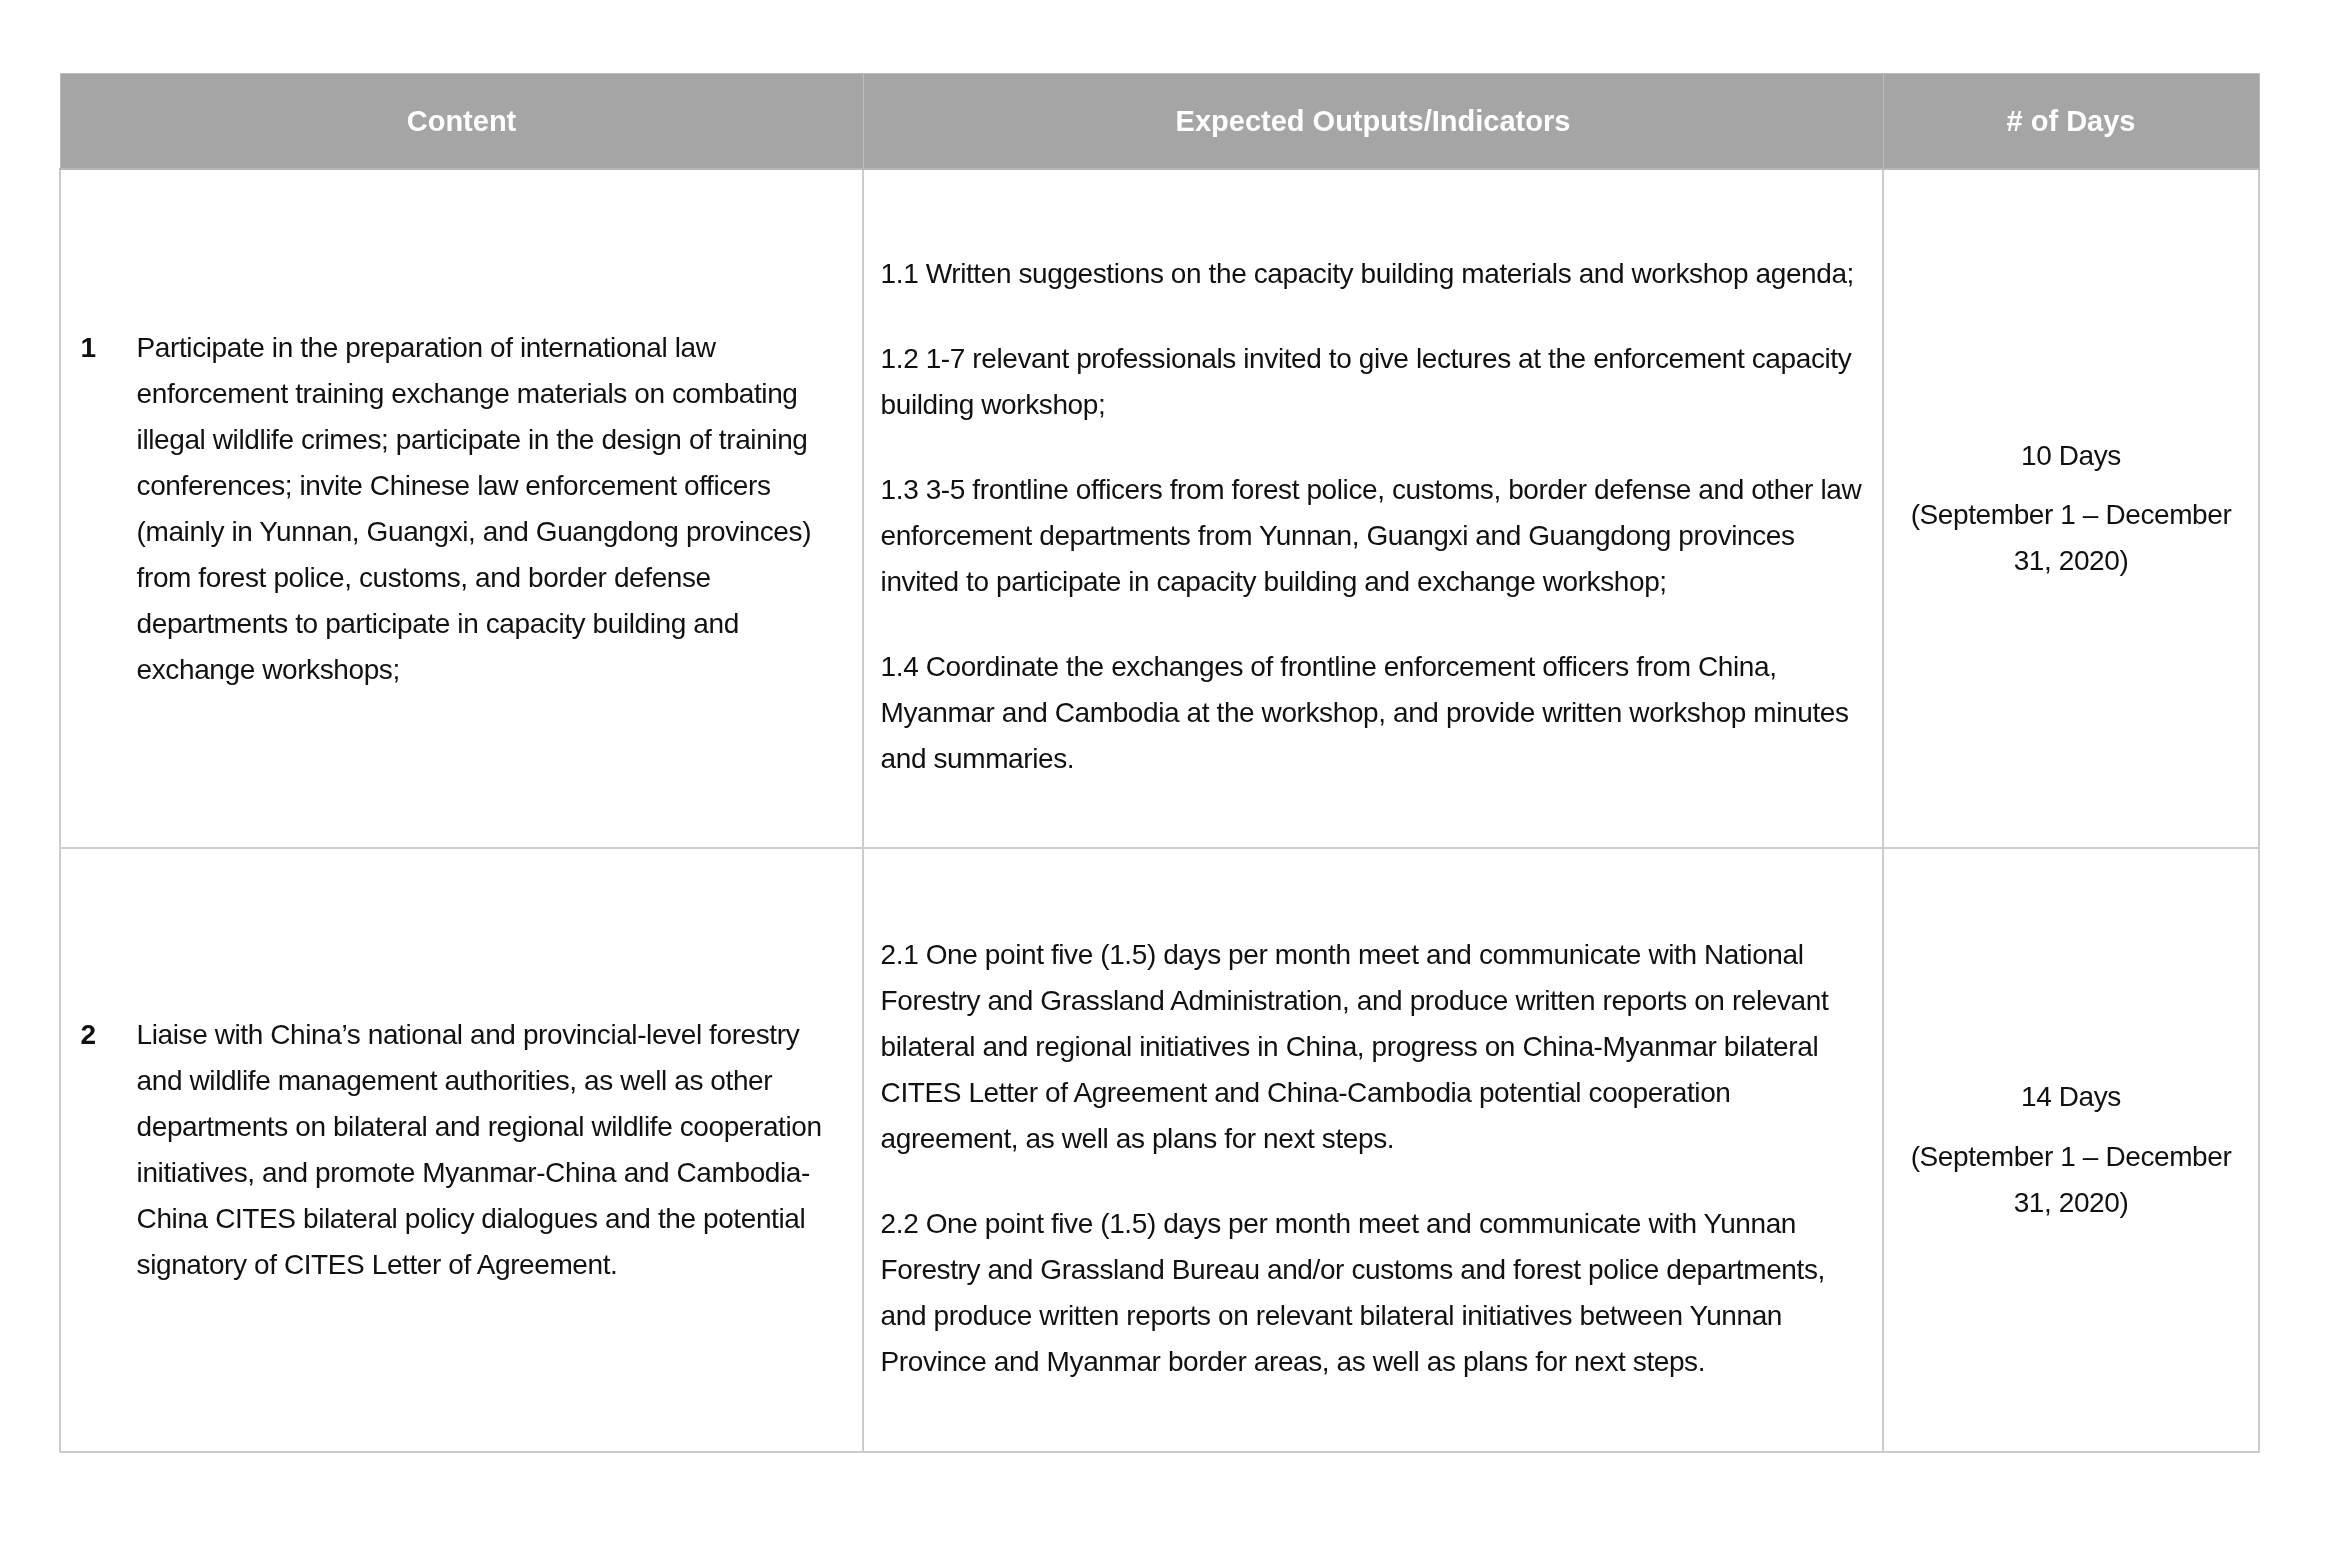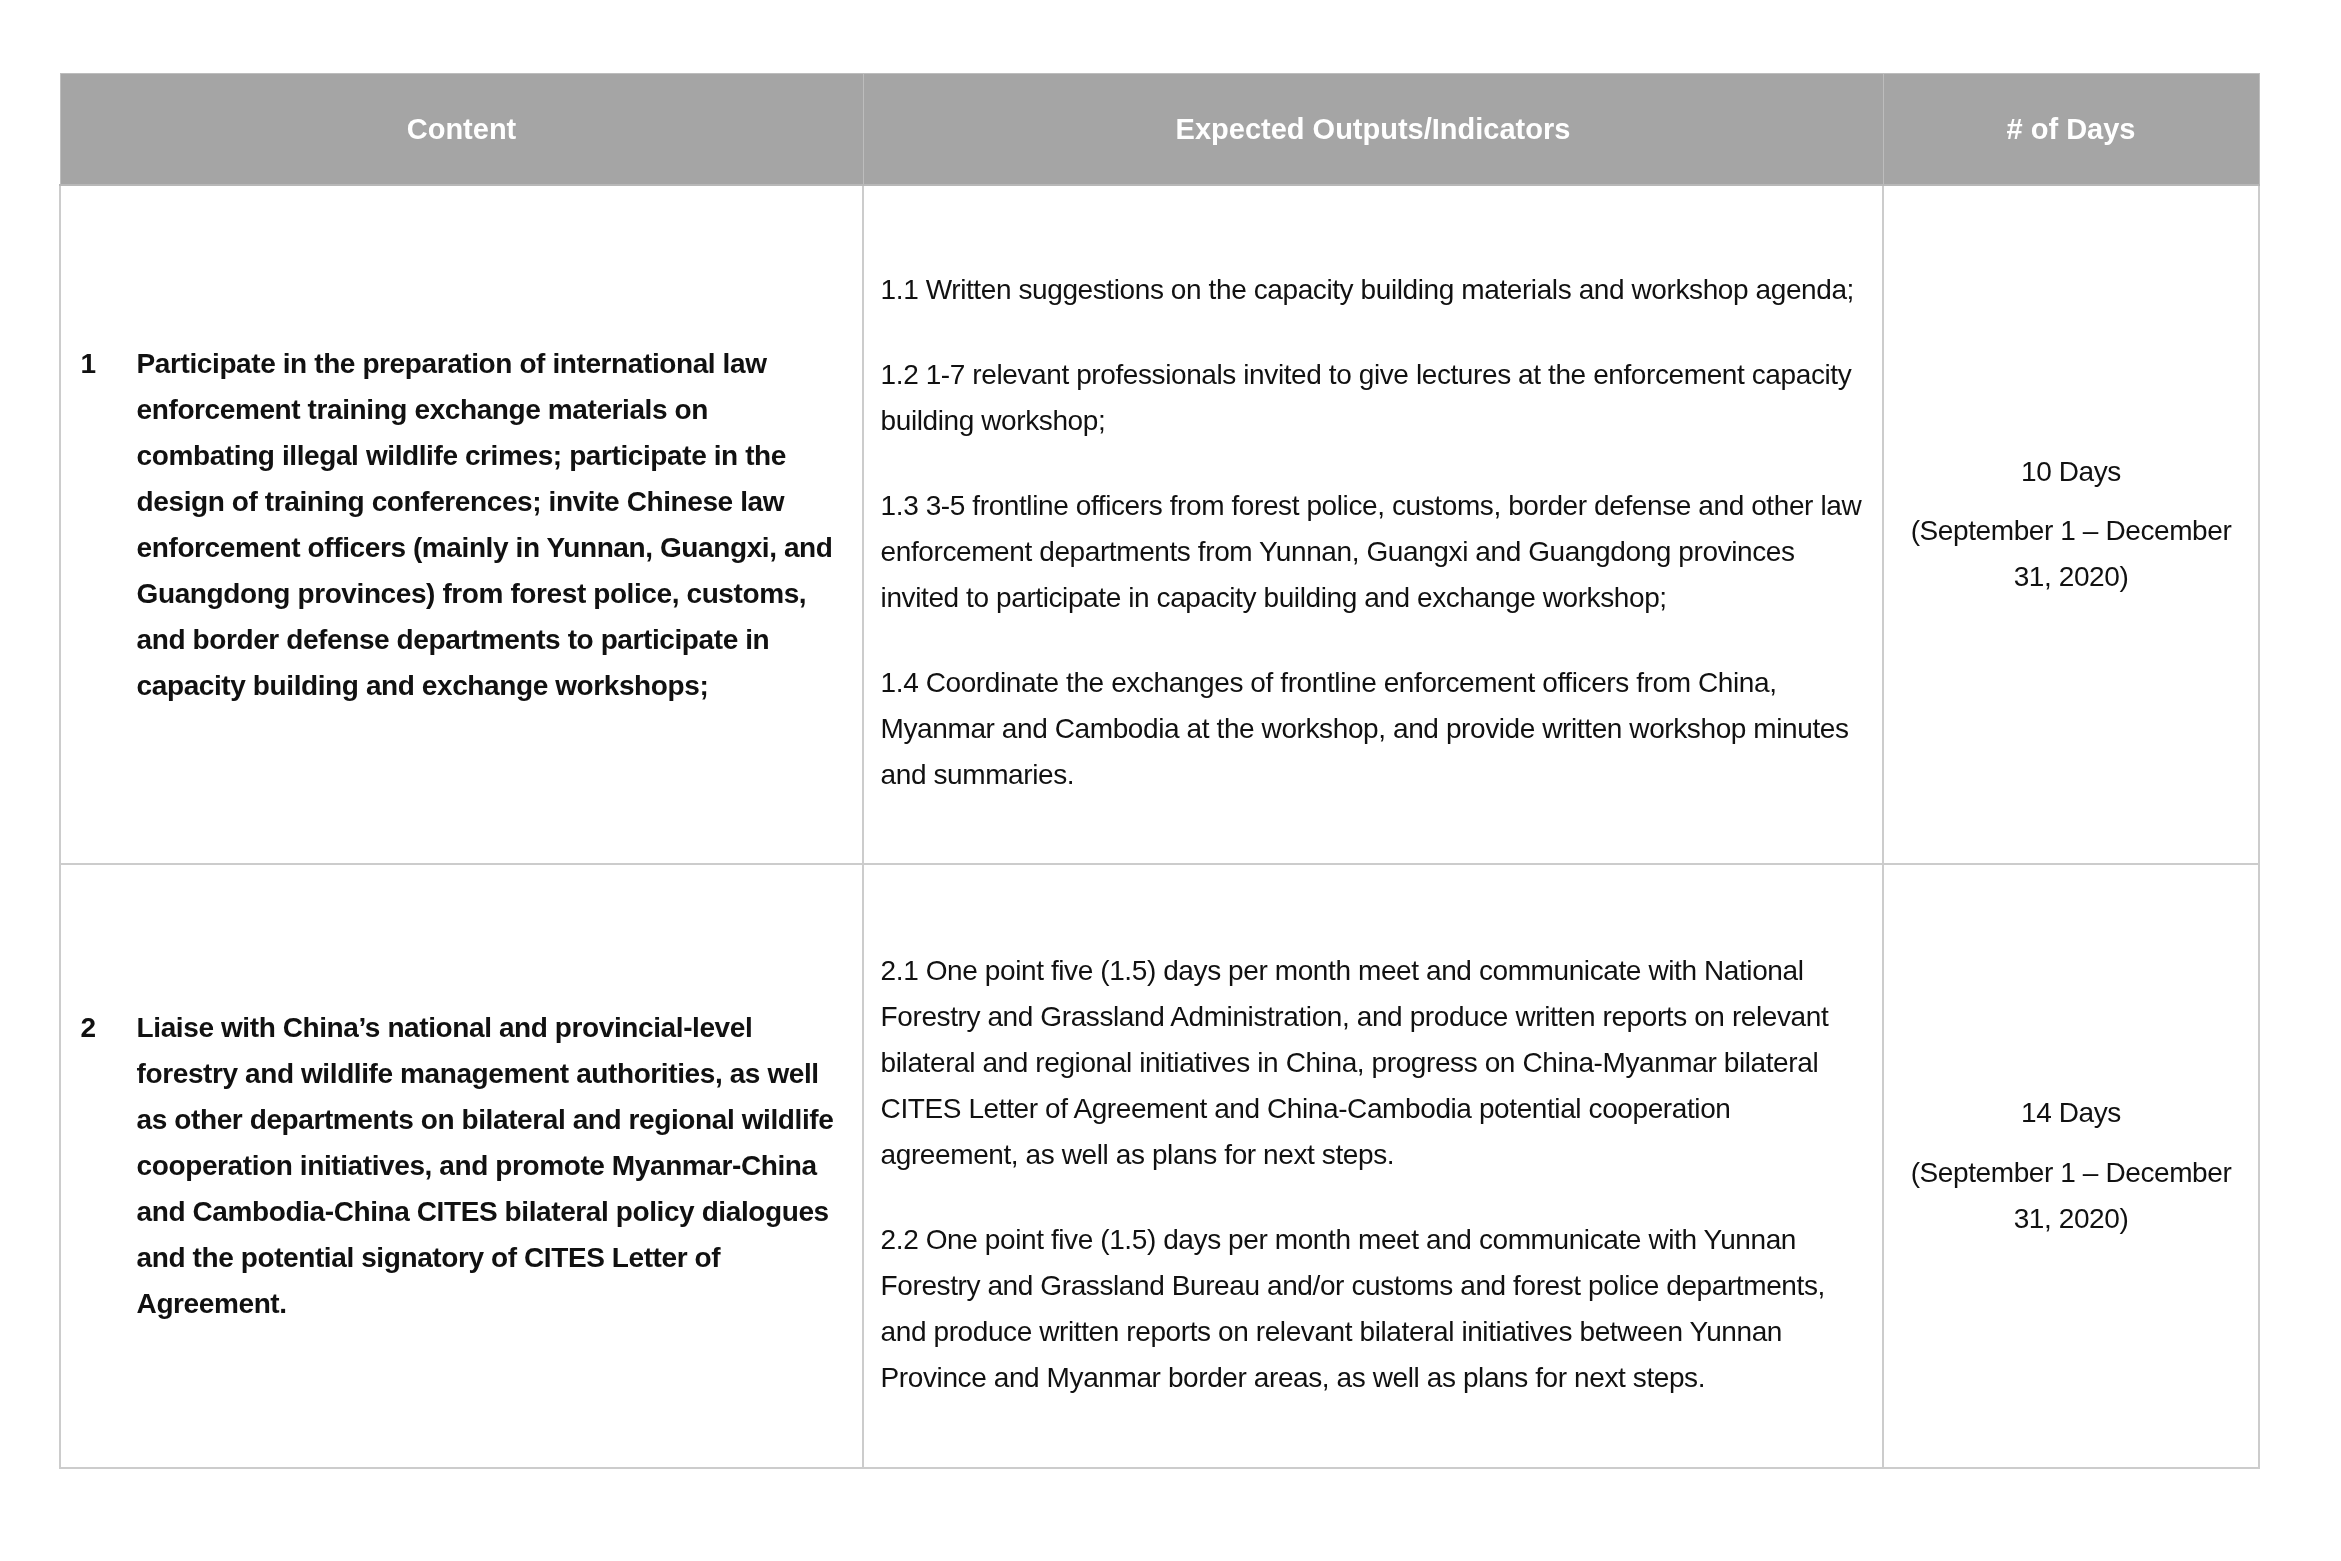--- a/index.html
+++ b/index.html
@@ -5,28 +5,28 @@
   html, body { margin: 0; padding: 0; background: #ffffff; }
   body { width: 2342px; height: 1561px; position: relative; overflow: hidden;
          font-family: "Liberation Sans", "DejaVu Sans", sans-serif; color: #111; }
   .tbl { position: absolute; left: 59px; top: 73px; width: 2199px;
          border-collapse: collapse; table-layout: fixed; }
   .tbl col.c1 { width: 803px; }
   .tbl col.c2 { width: 1020px; }
   .tbl col.c3 { width: 376px; }
   .tbl th { background: #a5a5a5; color: #ffffff; font-weight: bold; font-size: 29px;
             height: 86px; text-align: center; vertical-align: middle;
-            border: 1.5px solid #bdbdbd; border-bottom: 2.3px solid #b8b8b8; padding: 12px; }
+            border: 1.5px solid #bdbdbd; border-bottom: 2.3px solid #b8b8b8; padding: 4px; }
   .tbl td { border: 2.3px solid #cccccc; vertical-align: middle; padding: 0 16.6px;
             font-size: 28px; line-height: 46px; letter-spacing: -0.4px; }
   .row1 td { height: 677px; }
   .row2 td { height: 602px; }
   .content-cell { display: flex; align-items: flex-start; }
   .item-num { font-weight: bold; width: 56px; flex: none; padding-left: 3px; }
-  .item-text { font-weight: bold; }
+  .item-text { font-weight: normal; }
   .output { margin: 16px 0 39px 0; }
   .output:last-child { margin-bottom: 0; }
   .days-cell { text-align: center; margin-top: 36px; }
   .days-cell .days { margin-bottom: 13.6px; }
 </style>
 </head>
 <body>
 
 <table class="tbl">
   <colgroup>

